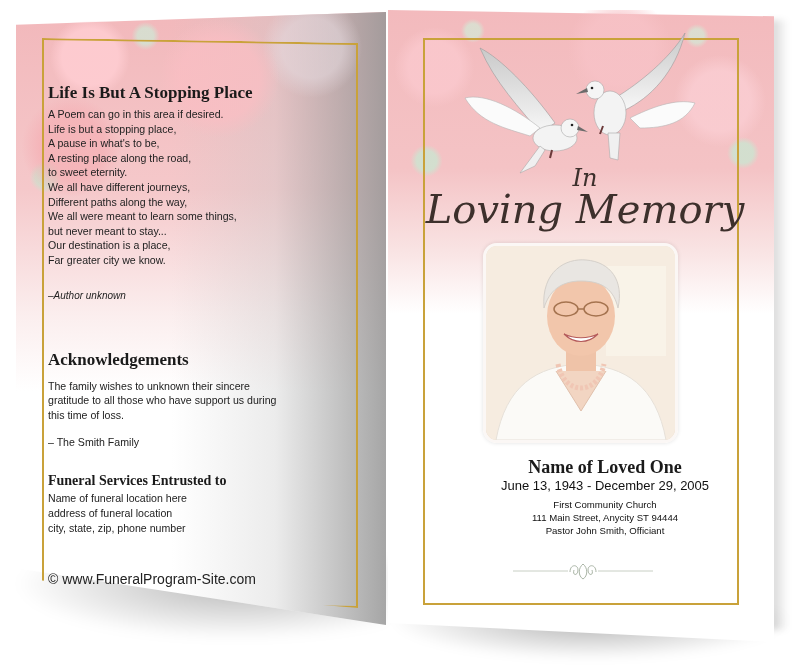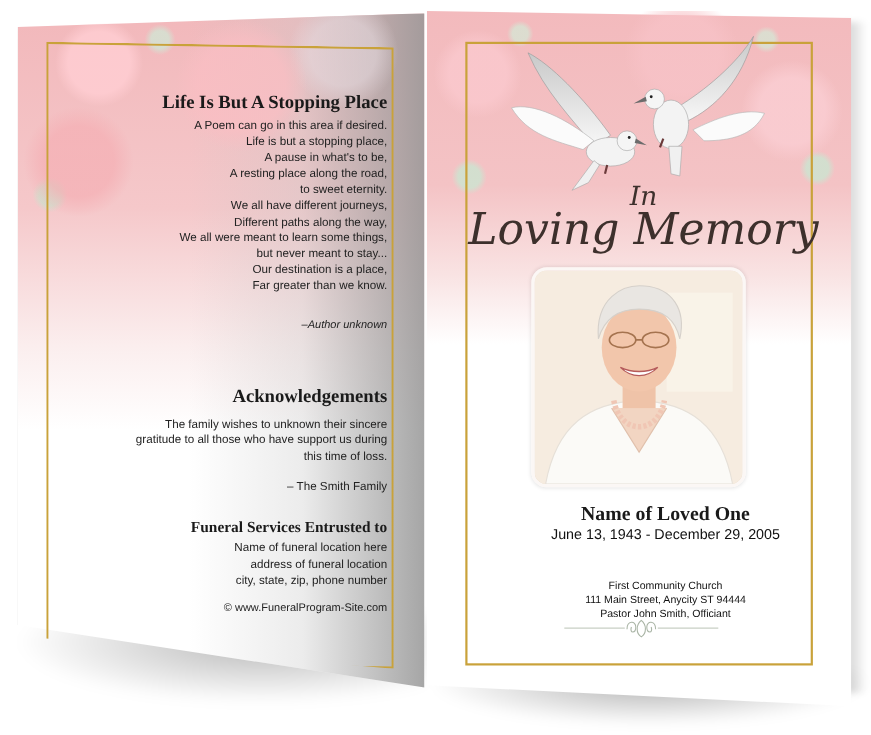--- a/index.html
+++ b/index.html
@@ -37,34 +37,34 @@
   .left-border {
     position: absolute; left: 42px; top: 38px; width: 316px; height: 565px;
     border: 2px solid #c9a23a;
     clip-path: polygon(0 0, 100% 0, 100% 100%, 0 96%);
     transform: skewY(0.9deg);
     transform-origin: left top;
   }
 
   .left-content {
     position: absolute; left: 48px; top: 82px; width: 304px;
-    text-align: right; color: #1a1a1a;
+    text-align: left; color: #1a1a1a;
   }
   .serif-title {
     font-family: "Liberation Serif", serif; font-weight: bold; color: #1a1a1a;
   }
   .poem-title { font-size: 17px; line-height: 22px; }
   .poem-lines { margin-top: 3px; font-size: 10.6px; line-height: 14.6px; color: #222; }
   .poem-author { margin-top: 22px; font-size: 10px; font-style: italic; color: #222; }
   .ack-title { margin-top: 48px; font-size: 17px; line-height: 22px; }
   .ack-body { margin-top: 8px; font-size: 10.6px; line-height: 14.6px; color: #222; }
   .ack-sign { margin-top: 14px; font-size: 10.6px; color: #222; }
   .fs-title { margin-top: 24px; font-size: 14px; line-height: 18px; }
   .fs-lines { margin-top: 1px; font-size: 10.6px; line-height: 14.6px; color: #222; }
-  .copyright { margin-top: 12px; font-size: 10px; color: #222; }
+  .copyright { margin-top: 36px; font-size: 14px; color: #222; }
 
   
   .right-panel {
     position: absolute; left: 388px; top: 10px; width: 386px; height: 632px;
     background: linear-gradient(180deg, #f3babd 0%, #f4c3c5 25%, #f9e3e3 38%, #ffffff 48%, #ffffff 100%);
     clip-path: polygon(0 0, 100% 1%, 100% 100%, 0 97%);
   }
   .right-shadow {
     position: absolute; left: 388px; top: 610px; width: 404px; height: 50px;
     background: radial-gradient(ellipse at 50% 20%, rgba(0,0,0,0.30), rgba(0,0,0,0) 70%);
@@ -104,21 +104,21 @@
   .photo-frame {
     position: absolute; left: 483px; top: 243px; width: 195px; height: 200px;
     border-radius: 14px; border: 3px solid #fbf7f5; overflow: hidden;
     background: radial-gradient(ellipse at 50% 30%, #fff5ea 0%, #f1e5d6 60%, #e7d8c6 100%);
     box-shadow: 0 0 4px rgba(0,0,0,0.12);
   }
 
   .cover-info { position: absolute; left: 423px; top: 456px; width: 364px; text-align: center; color: #1a1a1a; }
   .loved-name { font-size: 18px; line-height: 22px; }
   .loved-dates { font-size: 13px; line-height: 16px; color: #111; }
-  .service { margin-top: 32px; font-size: 9.6px; line-height: 13px; color: #111; }
+  .service { margin-top: 4px; font-size: 9.6px; line-height: 13px; color: #111; }
 
   .flourish { position: absolute; left: 508px; top: 560px; width: 150px; height: 22px; }
 </style>
 </head>
 <body>
 
 <div class="stage">
 
   <div class="left-shadow"></div>
   <div class="left-panel"></div>
@@ -131,21 +131,21 @@
       <div>A Poem can go in this area if desired.</div>
       <div>Life is but a stopping place,</div>
       <div>A pause in what's to be,</div>
       <div>A resting place along the road,</div>
       <div>to sweet eternity.</div>
       <div>We all have different journeys,</div>
       <div>Different paths along the way,</div>
       <div>We all were meant to learn some things,</div>
       <div>but never meant to stay...</div>
       <div>Our destination is a place,</div>
-      <div>Far greater than we know.</div>
+      <div>Far greater city we know.</div>
     </div>
     <div class="poem-author">–Author unknown</div>
 
     <div class="serif-title ack-title">Acknowledgements</div>
     <div class="ack-body">
       <div>The family wishes to unknown their sincere</div>
       <div>gratitude to all those who have support us during</div>
       <div>this time of loss.</div>
     </div>
     <div class="ack-sign">– The Smith Family</div>

